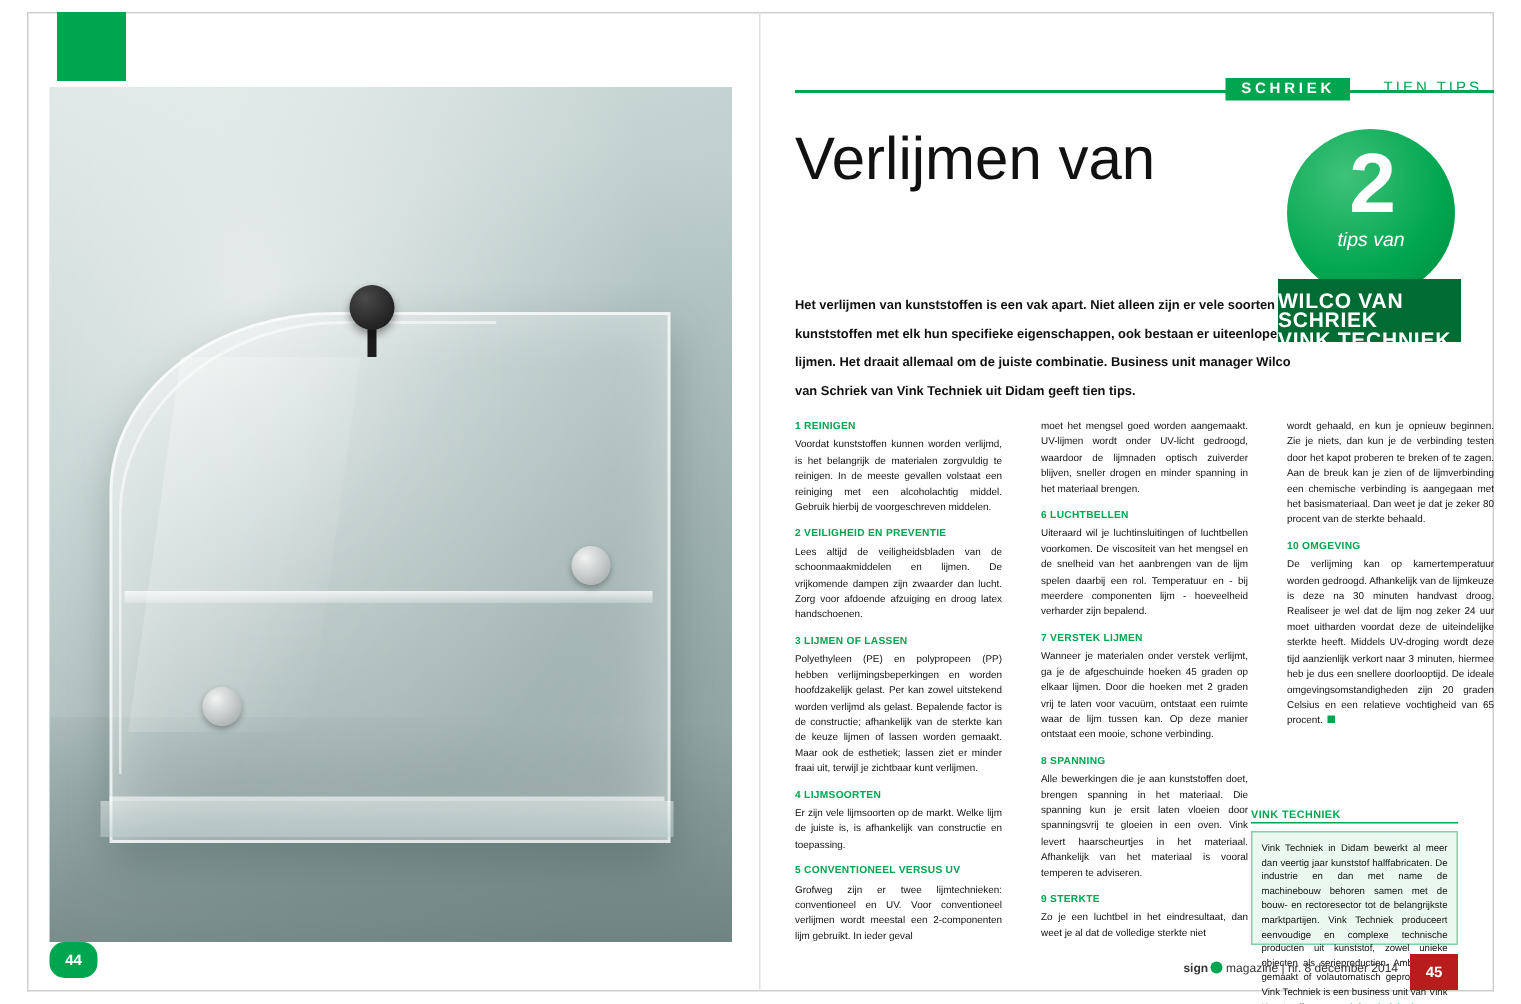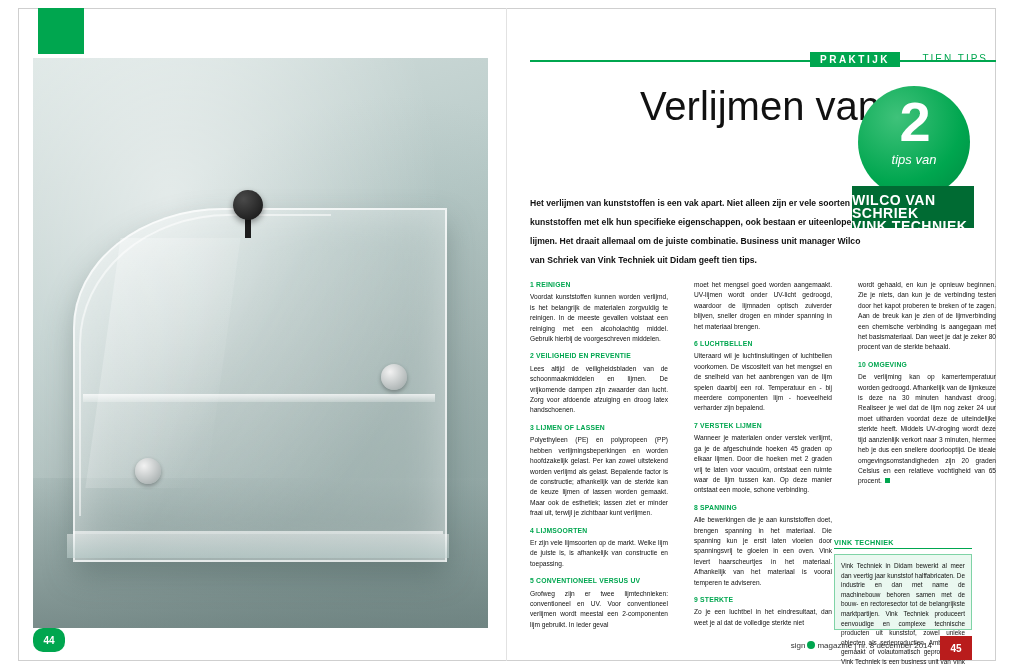--- a/index.html
+++ b/index.html
@@ -41,21 +41,21 @@
   .case .hinge1{position:absolute;right:36px;top:156px;width:26px;height:26px;border-radius:50%;background:radial-gradient(circle at 35% 30%,#f2f2f2,#9aa3a3);box-shadow:0 2px 4px rgba(0,0,0,.3);}
   .case .hinge2{position:absolute;left:62px;top:250px;width:26px;height:26px;border-radius:50%;background:radial-gradient(circle at 35% 30%,#f2f2f2,#9aa3a3);box-shadow:0 2px 4px rgba(0,0,0,.3);}
   .case .reflect{position:absolute;left:30px;top:30px;width:120px;height:250px;background:linear-gradient(110deg,rgba(255,255,255,.30),rgba(255,255,255,0));transform:skewX(-8deg);}
 
   
   .rpage{position:absolute;left:506px;top:8px;width:490px;height:653px;}
   .rule-top{position:absolute;left:24px;top:52px;width:466px;height:2px;background:#00a64f;}
   .tag-praktijk{position:absolute;right:96px;top:44px;background:#00a64f;color:#fff;font-size:10px;font-weight:bold;letter-spacing:2.5px;padding:2px 10px;}
   .tag-tips{position:absolute;right:8px;top:45px;color:#00a64f;font-size:10px;font-weight:normal;letter-spacing:2px;}
 
-  .title{position:absolute;left:24px;top:76px;width:350px;font-family:"Liberation Sans",sans-serif;font-weight:300;font-size:40px;line-height:44px;color:#111;text-align:right;}
+  .title{position:absolute;left:24px;top:76px;width:350px;font-family:"Liberation Sans",sans-serif;font-weight:300;font-size:40px;line-height:44px;color:#111;}
   .title .l2{display:block;}
 
   .intro{position:absolute;left:24px;top:186px;width:340px;font-size:8.6px;line-height:19px;font-weight:bold;color:#111;}
 
   
   .badge{position:absolute;right:22px;top:78px;width:122px;height:140px;}
   .badge .disc{position:absolute;left:6px;top:0;width:112px;height:112px;border-radius:50%;background:radial-gradient(circle at 35% 28%,#3fc27a,#00a64f 60%,#008a41);}
   .badge .num{position:absolute;left:6px;top:8px;width:112px;text-align:center;color:#fff;font-size:56px;font-weight:bold;line-height:56px;letter-spacing:-2px;}
   .badge .tipsvan{position:absolute;left:6px;top:66px;width:112px;text-align:center;color:#fff;font-size:13px;font-style:italic;}
   .badge .plate{position:absolute;left:0;top:100px;width:122px;height:42px;background:#006b33;color:#fff;text-align:left;font-size:14px;font-weight:bold;letter-spacing:.5px;padding-top:8px;box-sizing:border-box;line-height:13px;}
@@ -73,21 +73,21 @@
   
   .vink-h{position:absolute;left:328px;top:530px;width:140px;color:#00a64f;font-weight:bold;font-size:7.2px;letter-spacing:.3px;}
   .vink-line{position:absolute;left:328px;top:540px;width:138px;height:1px;background:#00a64f;}
   .vink-box{position:absolute;left:328px;top:546px;width:138px;height:76px;border:1px solid #7fd3a6;background:#eaf8f0;padding:6px;box-sizing:border-box;font-size:6.4px;line-height:9.6px;color:#111;text-align:justify;}
   .vink-box .url{color:#00a64f;font-weight:bold;}
 
   
   .fnum-left{position:absolute;left:33px;top:628px;width:32px;height:24px;background:#00a64f;color:#fff;font-size:10px;font-weight:bold;display:flex;align-items:center;justify-content:center;border-radius:10px;}
   .fnum-right{position:absolute;right:24px;top:628px;width:32px;height:24px;background:#b91c1c;color:#fff;font-size:10px;font-weight:bold;display:flex;align-items:center;justify-content:center;}
   .fcredit{position:absolute;right:64px;top:633px;font-size:8px;color:#333;}
-  .fcredit .brand{font-weight:normal;margin-top:38px;}
+  .fcredit .brand{font-weight:bold;margin-top:38px;}
   .fdot{display:inline-block;width:8px;height:8px;border-radius:50%;background:#00a64f;vertical-align:-1px;margin:0 2px;}
   .endmark{display:inline-block;width:5px;height:5px;background:#00a64f;margin-left:3px;}
 </style>
 </head>
 <body>
 
 <div class="spread">
 
   <div class="page-rule-top"></div>
   <div class="page-rule-bottom"></div>
@@ -112,21 +112,21 @@
       <div class="hinge1"></div>
       <div class="hinge2"></div>
     </div>
   </div>
 
   <div class="fnum-left">44</div>
 
   <div class="rpage">
 
     <div class="rule-top"></div>
-    <div class="tag-praktijk">PRAKTIJK</div>
+    <div class="tag-praktijk">SCHRIEK</div>
     <div class="tag-tips">TIEN TIPS</div>
 
     <div class="title">
       <span class="l1">Verlijmen van</span>
     </div>
 
     <div class="intro">Het verlijmen van kunststoffen is een vak apart. Niet alleen zijn er vele soorten kunststoffen met elk hun specifieke eigenschappen, ook bestaan er uiteenlopende lijmen. Het draait allemaal om de juiste combinatie. Business unit manager Wilco van Schriek van Vink Techniek uit Didam geeft tien tips.</div>
 
     <div class="badge">
       <div class="disc"></div>

